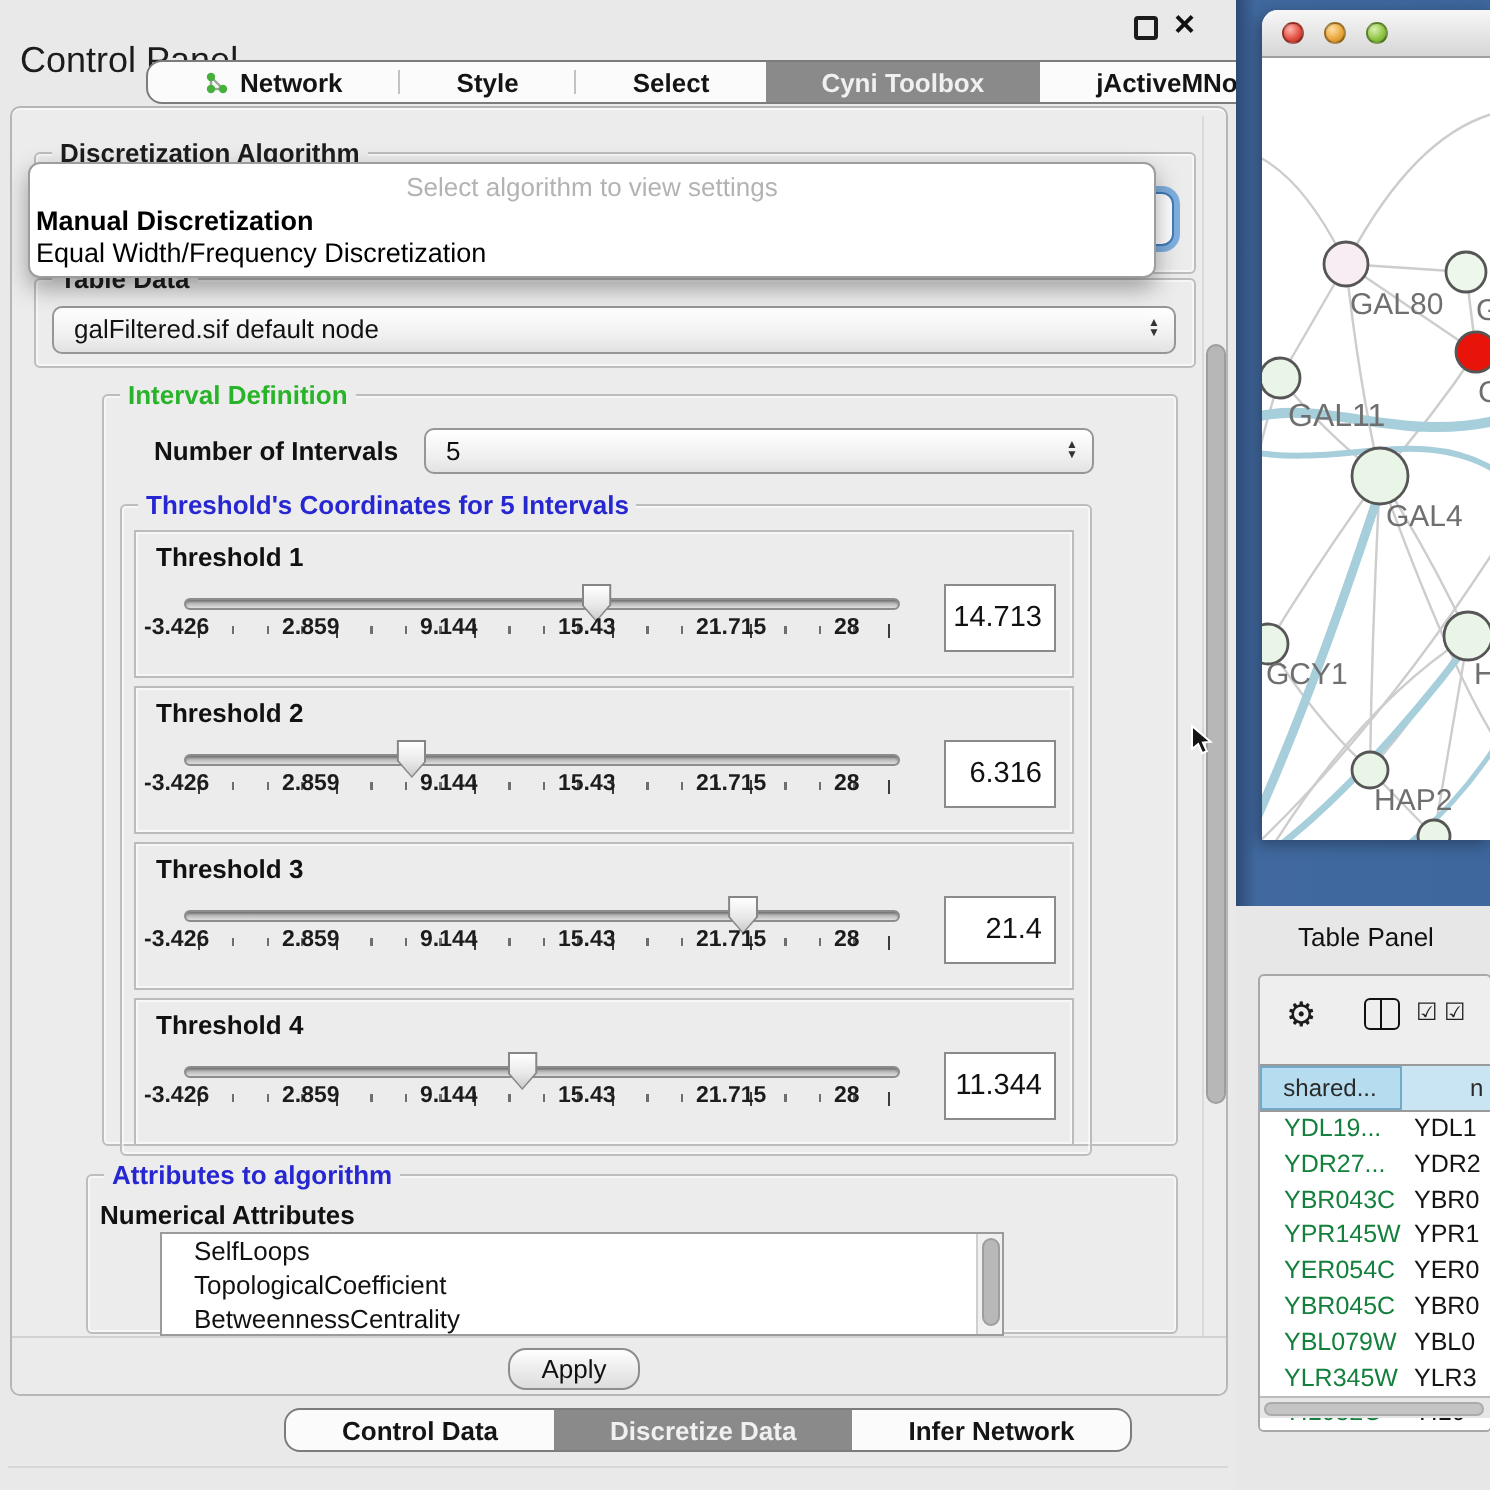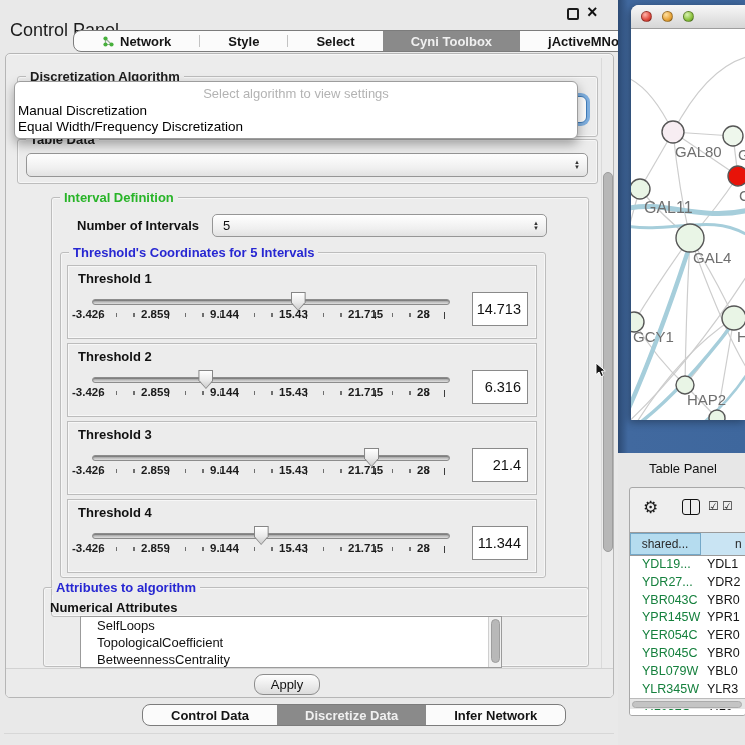--- a/index.html
+++ b/index.html
@@ -33,21 +33,21 @@
   .stepper{position:absolute;right:7px;top:50%;transform:translateY(-50%);display:flex;flex-direction:column;
            font-size:6px;line-height:5px;color:#333;text-align:center}
 
   .combo-focused{position:absolute;background:#fff;border:1px solid #3f7cba;border-radius:6px;
                  box-shadow:0 0 0 3px rgba(100,160,220,.8);z-index:40}
 
   .algo-popup{position:absolute;background:#fff;border:1px solid #9d9d9d;border-radius:6px;z-index:50;
               box-shadow:0 5px 12px rgba(0,0,0,.35);padding-top:3px}
   .popup-placeholder{text-align:center;color:#b3b3b3;font-size:13px;height:18px;line-height:18px}
   .popup-opt{font-size:13.5px;height:16px;line-height:16px;padding-left:3px;color:#000;white-space:nowrap}
-  .popup-opt.bold{font-weight:400}
+  .popup-opt.bold{font-weight:700}
 
   .bold-label{position:absolute;font-size:13px;font-weight:700;color:#111;white-space:nowrap}
 
   
   .th-row{position:absolute;left:6px;width:470px;height:74px;border:1px solid #bcbcbc;background:#ececec;
           box-shadow:inset 0 0 0 1px rgba(255,255,255,.6)}
   .th-label{position:absolute;left:10px;top:5px;font-size:13px;font-weight:700;color:#111}
   .th-track{position:absolute;left:24px;top:33px;width:358px;height:6px;border:1px solid #8c8c8c;border-radius:3px;
             background:linear-gradient(#9c9c9c,#dedede);box-shadow:inset 0 1px 1px rgba(0,0,0,.25)}
   .th-zone{position:absolute;left:31px;top:0;width:345px;height:74px}
@@ -164,28 +164,29 @@
 
     <div class="algo-popup" style="left:8px;top:27px;width:564px;height:58px">
       <div class="popup-placeholder">Select algorithm to view settings</div>
       <div class="popup-opt bold">Manual Discretization</div>
       <div class="popup-opt">Equal Width/Frequency Discretization</div>
     </div>
 
     <div class="group" style="left:11px;top:85px;width:581px;height:45px">
       <div class="group-title gt-dark">Table Data</div>
       <div class="combo" style="left:8px;top:13px;width:562px;height:24px">
+        <div class="val">galFiltered.sif default node</div>
         <div class="stepper">
             <span>▲</span>
             <span>▼</span>
           </div>
       </div>
     </div>
 
-    <div class="group" style="left:45px;top:143px;width:538px;height:420px">
+    <div class="group" style="left:45px;top:143px;width:538px;height:376px">
       <div class="group-title gt-green">Interval Definition</div>
 
       <div class="bold-label" style="left:25px;top:20px">Number of Intervals</div>
       <div class="combo" style="left:160px;top:16px;width:335px;height:23px">
         <div class="val">5</div>
         <div class="stepper">
             <span>▲</span>
             <span>▼</span>
           </div>
       </div>

